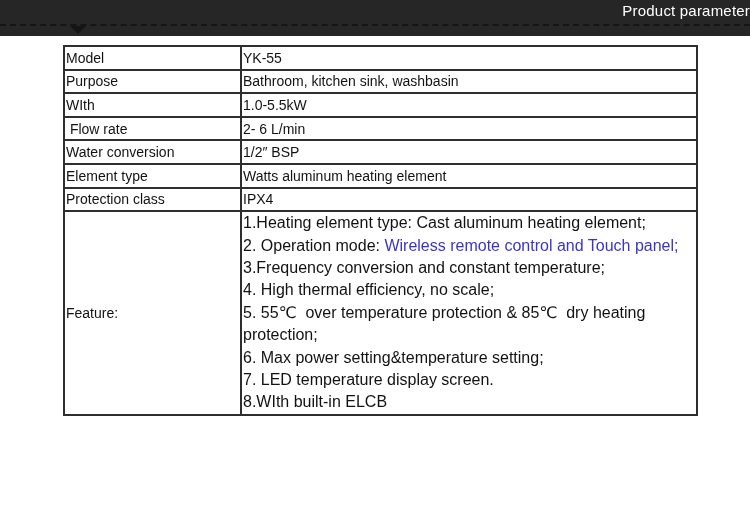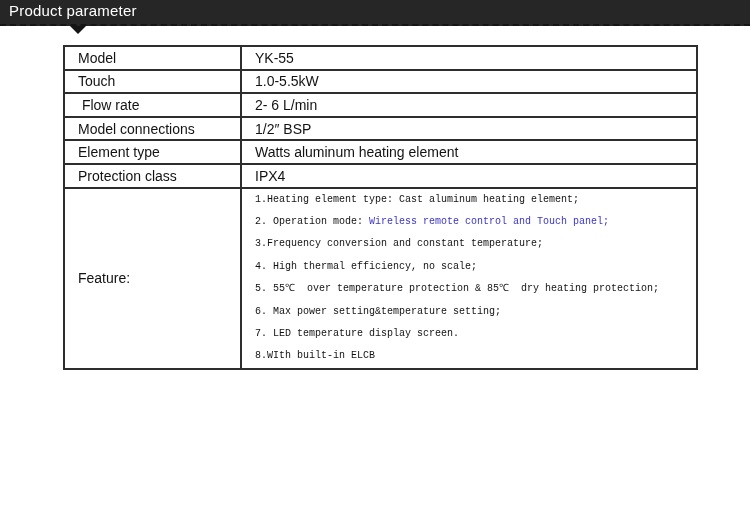--- a/index.html
+++ b/index.html
@@ -13,27 +13,28 @@
     background: #ffffff;
     font-family: "Liberation Sans", "DejaVu Sans", sans-serif;
     overflow: hidden;
     --bar-bg: #262626;
     --accent: #3a35c8;
     --line: #2e2e2e;
   }
   .topbar {
     position: absolute;
     top: 0; left: 0; right: 0;
-    height: 26px;
+    height: 36px;
     background: var(--bar-bg);
     color: #ffffff;
     font-size: 15px;
     line-height: 21px;
     padding-left: 9px;
     letter-spacing: 0.2px;
+    text-align: right;
   }
   .dashline {
     position: absolute;
     top: 24px; left: 0;
     width: 100%;
     height: 0;
     border-top: 2px dashed #151515;
   }
   .pointer {
     position: absolute;
@@ -48,39 +49,38 @@
     left: 63px;
     top: 45px;
     width: 635px;
     border-collapse: collapse;
     table-layout: fixed;
   }
   table.spec td {
     border: 2px solid var(--line);
     font-size: 14px;
     color: #121212;
-    padding: 0 4px 0 13px;
+    padding: 0 4px 0 1px;
     height: 21.6px;
     vertical-align: middle;
     white-space: pre-wrap;
     overflow: hidden;
   }
   td.feature-name {
     font-size: 20px;
     color: #121212;
   }
   td.feature-cell {
     padding: 3px 4px 3px 9px;
   }
   .feature-line {
-    font-size: 10px;
+    font-size: 16px;
     line-height: 22.4px;
     color: #121212;
     white-space: pre-wrap;
-    font-family: Liberation Mono, monospace;
   }
   .blue { color: var(--accent); }
 </style>
 </head>
 <body style="--bar-bg: #262626; --accent: #3a35c8; --line: #2e2e2e;">
 
 <div class="topbar">
   <span>Product parameter</span>
 </div>
 <div class="dashline"></div>
@@ -90,29 +90,33 @@
   <colgroup>
       <col style="width:177px">
       <col>
     </colgroup>
   <tbody>
       <tr>
         <td>Model</td>
         <td>YK-55</td>
       </tr>
       <tr>
-        <td>Touch</td>
+        <td>Purpose</td>
+        <td class="blue">Bathroom, kitchen sink, washbasin</td>
+      </tr>
+      <tr>
+        <td>WIth</td>
         <td>1.0-5.5kW</td>
       </tr>
       <tr>
         <td> Flow rate</td>
         <td>2- 6 L/min</td>
       </tr>
       <tr>
-        <td>Model connections</td>
+        <td>Water conversion</td>
         <td>1/2″ BSP</td>
       </tr>
       <tr>
         <td>Element type</td>
         <td>Watts aluminum heating element</td>
       </tr>
       <tr>
         <td>Protection class</td>
         <td>IPX4</td>
       </tr>

